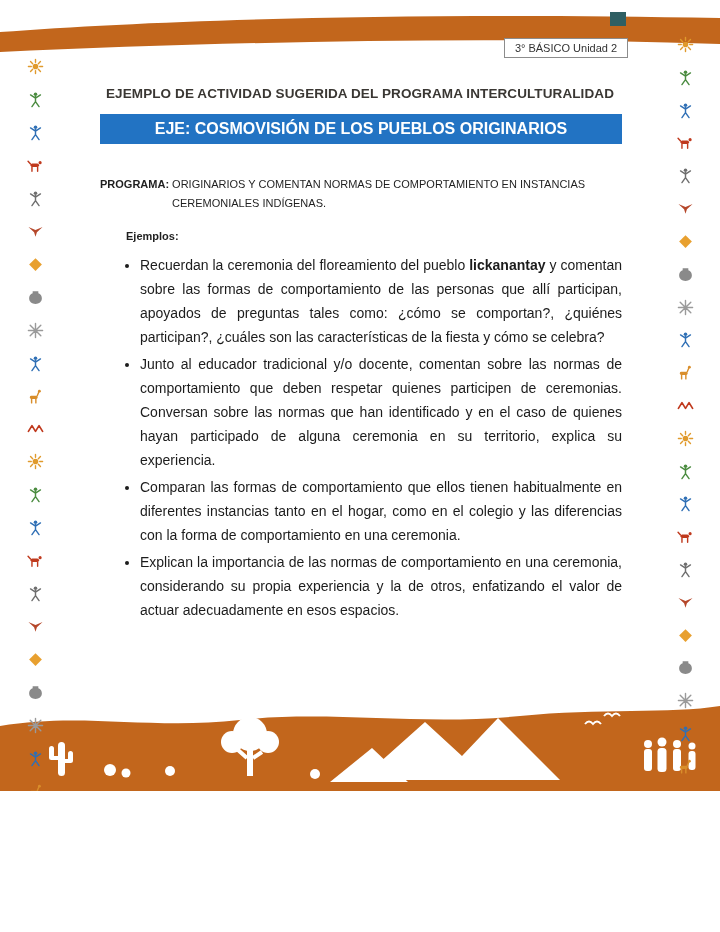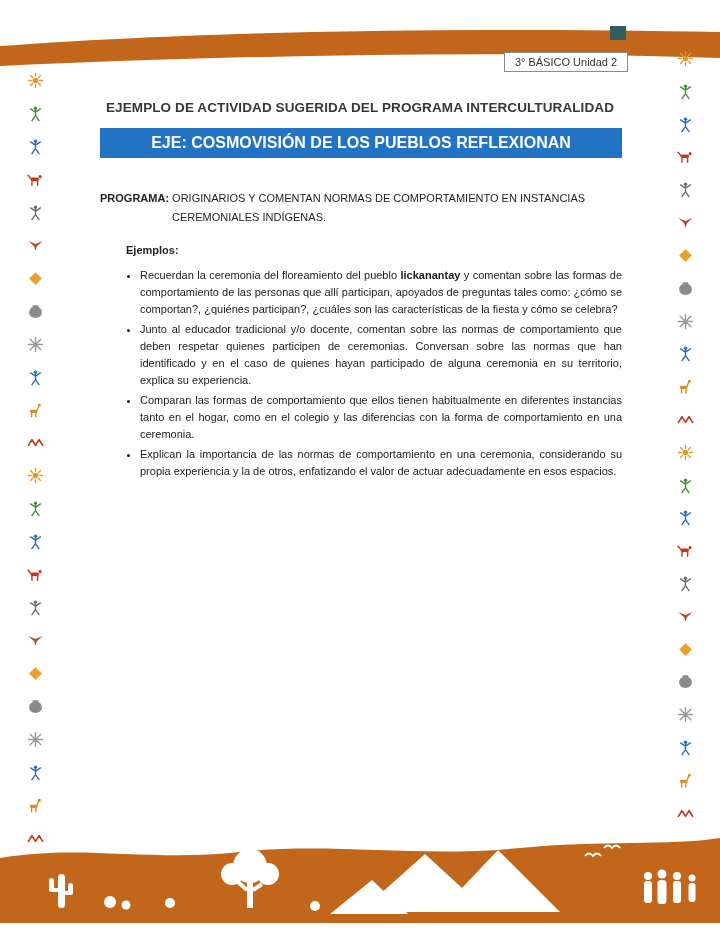--- a/index.html
+++ b/index.html
@@ -5,24 +5,24 @@
   :root{
     --orange:#C2661C;
     --blue:#2273C3;
     --teal:#2F5F63;
   }
   *{margin:0;padding:0;box-sizing:border-box;}
   html,body{background:#ffffff;}
   body{font-family:"Liberation Sans", sans-serif;}
   .sheet{
     position:relative;
-    width:720px;height:909px;
+    width:720px;height:791px;
     background:#ffffff;
     overflow:hidden;
-    margin:14px auto;
+    margin:0 auto;
   }
   
   .top-banner{position:absolute;top:0;left:0;z-index:1;}
   .unit-badge{
     position:absolute;top:38px;left:504px;width:124px;height:20px;
     background:#ffffff;border:1px solid #8c8c8c;
     display:flex;align-items:center;justify-content:center;
     font-size:11px;color:#333;z-index:3;white-space:nowrap;
   }
   
@@ -54,21 +54,21 @@
   .activity{
     font-size:11px;line-height:19px;color:#1f1f1f;
     padding-left:72px;text-indent:-72px;
     margin-bottom:17px;
   }
   .activity strong{font-weight:bold;}
   .examples-label{font-size:11px;font-weight:bold;margin-bottom:11px;padding-left:26px;}
   ul.bullets{
     list-style:disc;
     padding-left:40px;
-    font-size:11px;line-height:17px;
+    font-size:14px;line-height:24px;
     text-align:justify;color:#1c1c1c;
   }
   ul.bullets li{margin-bottom:3px;}
   ul.bullets strong{font-weight:bold;}
   
   .bottom-banner{position:absolute;bottom:0;left:0;z-index:1;}
   .defs-svg{position:absolute;width:0;height:0;overflow:hidden;}
 </style>
 </head>
 <body>
@@ -268,21 +268,21 @@
       </svg>
       <svg viewBox="0 0 24 24" class="side-icon" style="color: rgb(192, 58, 30);">
         <use href="#pict-zigzag" xlink:href="#pict-zigzag"></use>
       </svg>
     </div>
 
   <main class="content">
     <h1 class="page-title">EJEMPLO DE ACTIVIDAD SUGERIDA DEL PROGRAMA INTERCULTURALIDAD</h1>
 
     <div class="eje-banner">
-      <span>EJE: COSMOVISIÓN DE LOS PUEBLOS REFLEXIONAN</span>
+      <span>EJE: COSMOVISIÓN DE LOS PUEBLOS ORIGINARIOS</span>
     </div>
 
     <p class="activity"><strong>PROGRAMA:</strong><span> ORIGINARIOS Y COMENTAN NORMAS DE COMPORTAMIENTO EN INSTANCIAS CEREMONIALES INDÍGENAS.</span></p>
 
     <p class="examples-label">Ejemplos:</p>
 
     <ul class="bullets">
         <li><span>Recuerdan la ceremonia del floreamiento del pueblo </span><strong>lickanantay</strong><span> y comentan sobre las formas de comportamiento de las personas que allí participan, apoyados de preguntas tales como: ¿cómo se comportan?, ¿quiénes participan?, ¿cuáles son las características de la fiesta y cómo se celebra?</span></li>
         <li><span>Junto al educador tradicional y/o docente, comentan sobre las normas de comportamiento que deben respetar quienes participen de ceremonias. Conversan sobre las normas que han identificado y en el caso de quienes hayan participado de alguna ceremonia en su territorio, explica su experiencia.</span></li>
         <li><span>Comparan las formas de comportamiento que ellos tienen habitualmente en diferentes instancias tanto en el hogar, como en el colegio y las diferencias con la forma de comportamiento en una ceremonia.</span></li>

